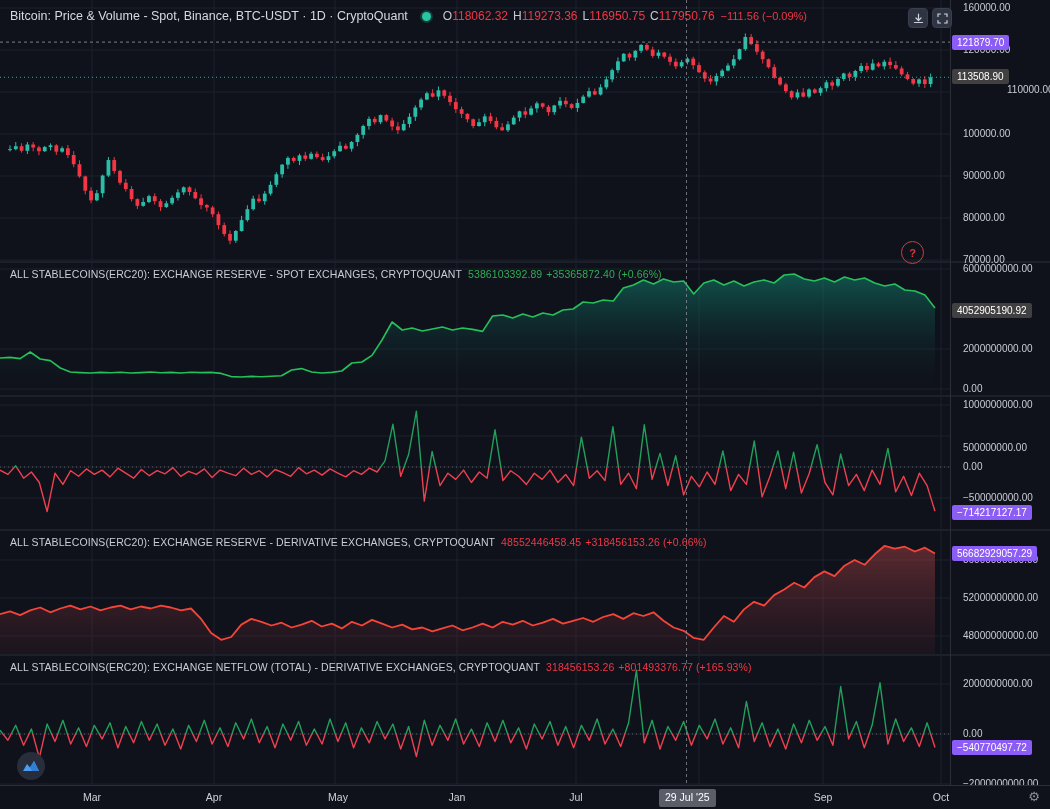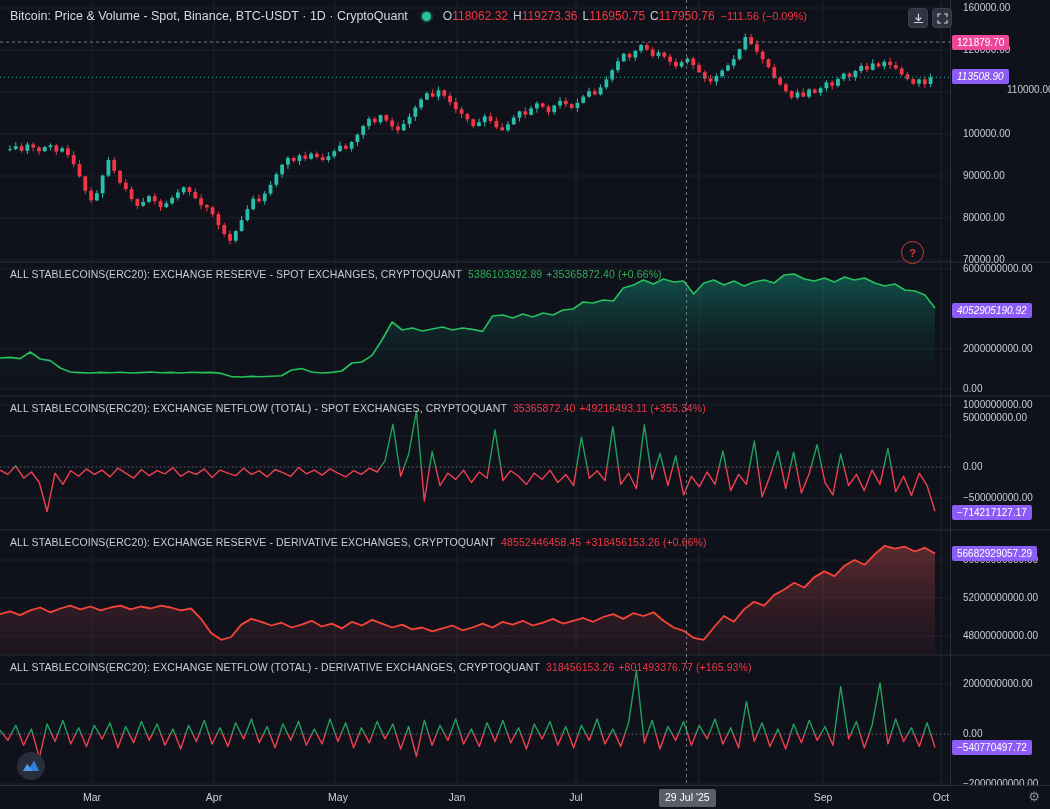--- a/index.html
+++ b/index.html
@@ -27,23 +27,23 @@
   .panel-title .pc{margin-left:4px;}
   .val-up{color:#2fae54;}
   .val-down{color:#f23645;}
   
   .axis-col{position:absolute;left:950px;top:0;width:100px;height:785px;border-left:1px solid #2a2e39;z-index:3;}
   .ylab{position:absolute;left:12px;font-size:10px;color:#c9ccd4;white-space:nowrap;}
   .badge{
     position:absolute;left:952px;z-index:6;height:15px;line-height:15px;
     padding:0 5px;font-size:10px;color:#fff;border-radius:2px;white-space:nowrap;
   }
-  .badge.teal{background:#8b5cf6;font-style:italic;}
+  .badge.teal{background:#404040;}
   .badge.red{background:#8b5cf6;}
-  .badge.gray{background:#ec4899;}
+  .badge.gray{background:#8b5cf6;}
   
   .time-axis{
     position:absolute;left:0;top:785px;width:1050px;height:24px;
     background:#0f121b;border-top:1px solid #2a2e39;z-index:4;
   }
   .xlab{position:absolute;top:5px;transform:translateX(-50%);font-size:10.5px;color:#ced1d8;}
   .date-badge{
     position:absolute;left:659px;top:3px;z-index:6;height:18px;line-height:16px;
     padding:0 6px;background:#5a5e68;color:#fff;font-size:10.5px;border-radius:2px;white-space:nowrap;
   }
@@ -468,43 +468,40 @@
         <span><span class="lbl">H</span><span class="val">119273.36</span></span>
         <span><span class="lbl">L</span><span class="val">116950.75</span></span>
         <span><span class="lbl">C</span><span class="val">117950.76</span></span>
       </span>
     <span class="chg">−111.56 (−0.09%)</span>
   </div>
 
   <div class="panel-title" style="top:268px">
     <span>ALL STABLECOINS(ERC20): EXCHANGE RESERVE - SPOT EXCHANGES, CRYPTOQUANT</span><span class="pv val-up">5386103392.89</span><span class="pc val-up">+35365872.40 (+0.66%)</span>
   </div>
-  <div class="panel-title" style="top:402px">
-    <span>ALL STABLECOINS(ERC20): EXCHANGE NETFLOW (TOTAL) - SPOT EXCHANGES, CRYPTOQUANT</span><span class="pv val-down">35365872.40</span><span class="pc val-down">+49216493.11 (+355.34%)</span>
-  </div>
   <div class="panel-title" style="top:536px">
     <span>ALL STABLECOINS(ERC20): EXCHANGE RESERVE - DERIVATIVE EXCHANGES, CRYPTOQUANT</span><span class="pv val-down">48552446458.45</span><span class="pc val-down">+318456153.26 (+0.66%)</span>
   </div>
   <div class="panel-title" style="top:661px">
     <span>ALL STABLECOINS(ERC20): EXCHANGE NETFLOW (TOTAL) - DERIVATIVE EXCHANGES, CRYPTOQUANT</span><span class="pv val-down">318456153.26</span><span class="pc val-down">+801493376.77 (+165.93%)</span>
   </div>
 
   <div class="axis-col" id="axis-col">
       <div class="ylab" style="top: 2px;">160000.00</div>
       <div class="ylab" style="top: 44px;">120000.00</div>
       <div class="ylab" style="top: 84px; margin-left: 44px;">110000.00</div>
       <div class="ylab" style="top: 128px;">100000.00</div>
       <div class="ylab" style="top: 170px;">90000.00</div>
       <div class="ylab" style="top: 212px;">80000.00</div>
       <div class="ylab" style="top: 254px;">70000.00</div>
       <div class="ylab" style="top: 263px;">6000000000.00</div>
       <div class="ylab" style="top: 343px;">2000000000.00</div>
       <div class="ylab" style="top: 383px;">0.00</div>
       <div class="ylab" style="top: 399px;">1000000000.00</div>
-      <div class="ylab" style="top: 412px; text-align: center;">500000000.00</div>
+      <div class="ylab" style="top: 442px; text-align: center;">500000000.00</div>
       <div class="ylab" style="top: 461px;">0.00</div>
       <div class="ylab" style="top: 492px; text-align: center;">−500000000.00</div>
       <div class="ylab" style="top: 554px;">56000000000.00</div>
       <div class="ylab" style="top: 592px;">52000000000.00</div>
       <div class="ylab" style="top: 630px;">48000000000.00</div>
       <div class="ylab" style="top: 678px;">2000000000.00</div>
       <div class="ylab" style="top: 728px;">0.00</div>
       <div class="ylab" style="top: 778px;">−2000000000.00</div>
     </div>
 

